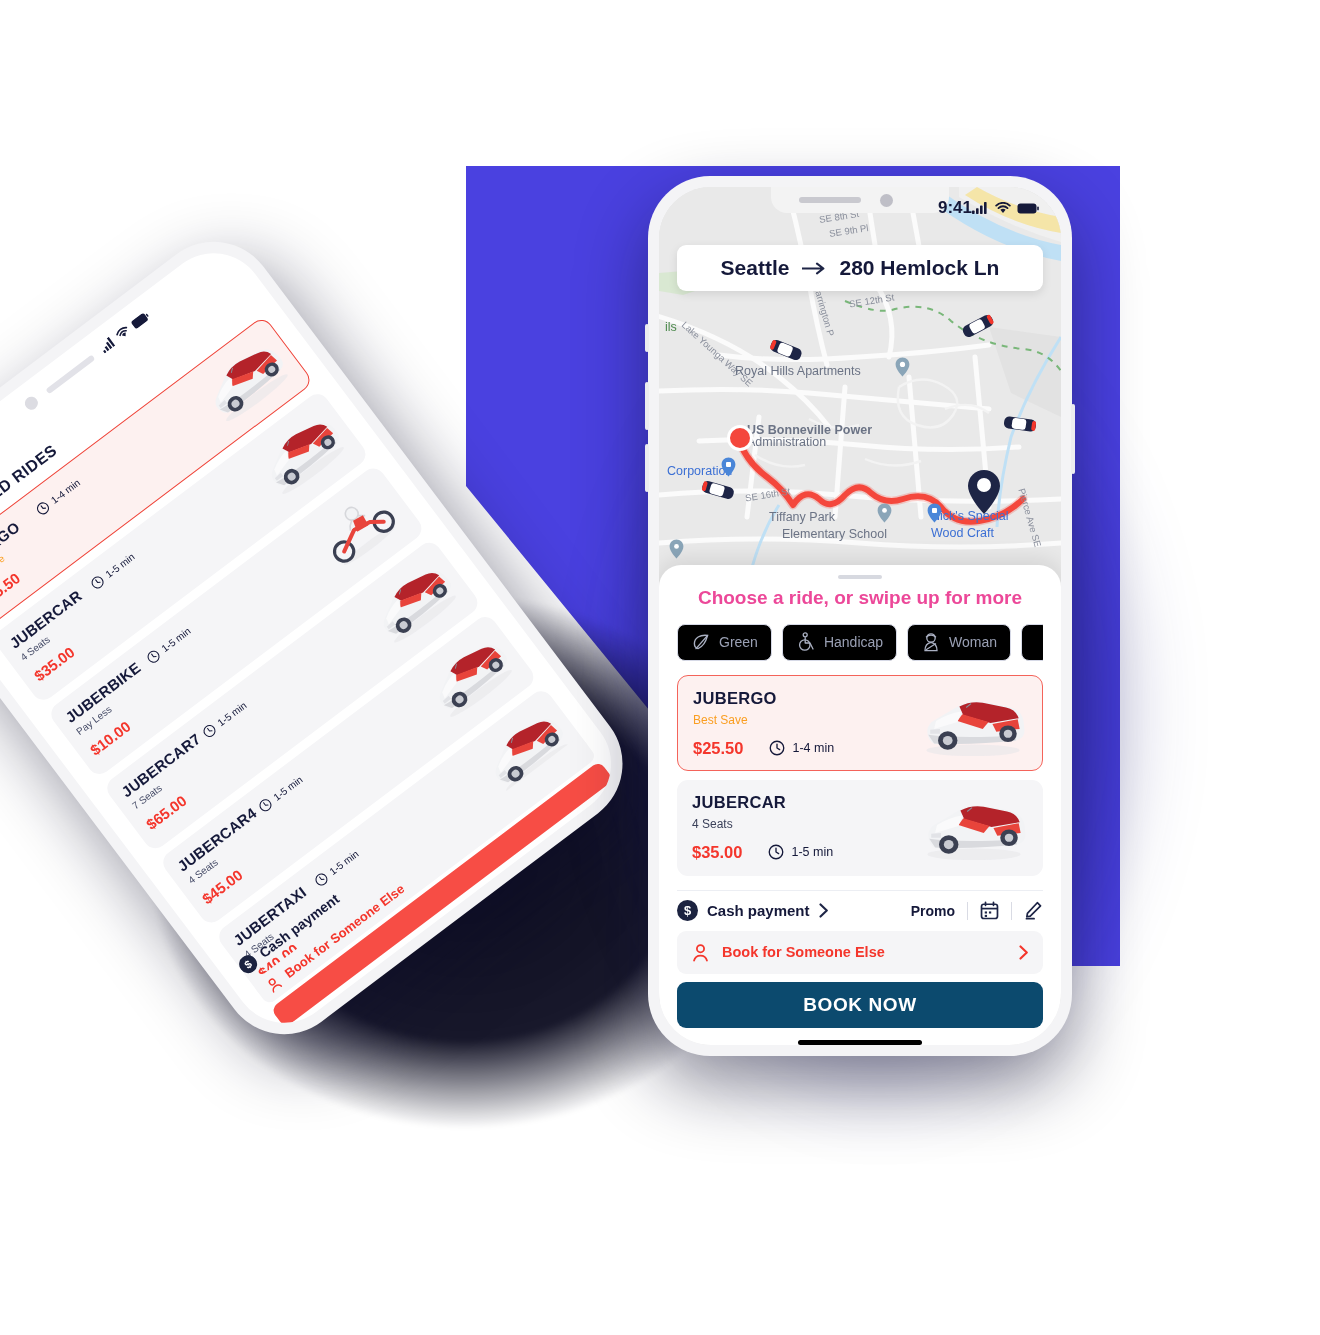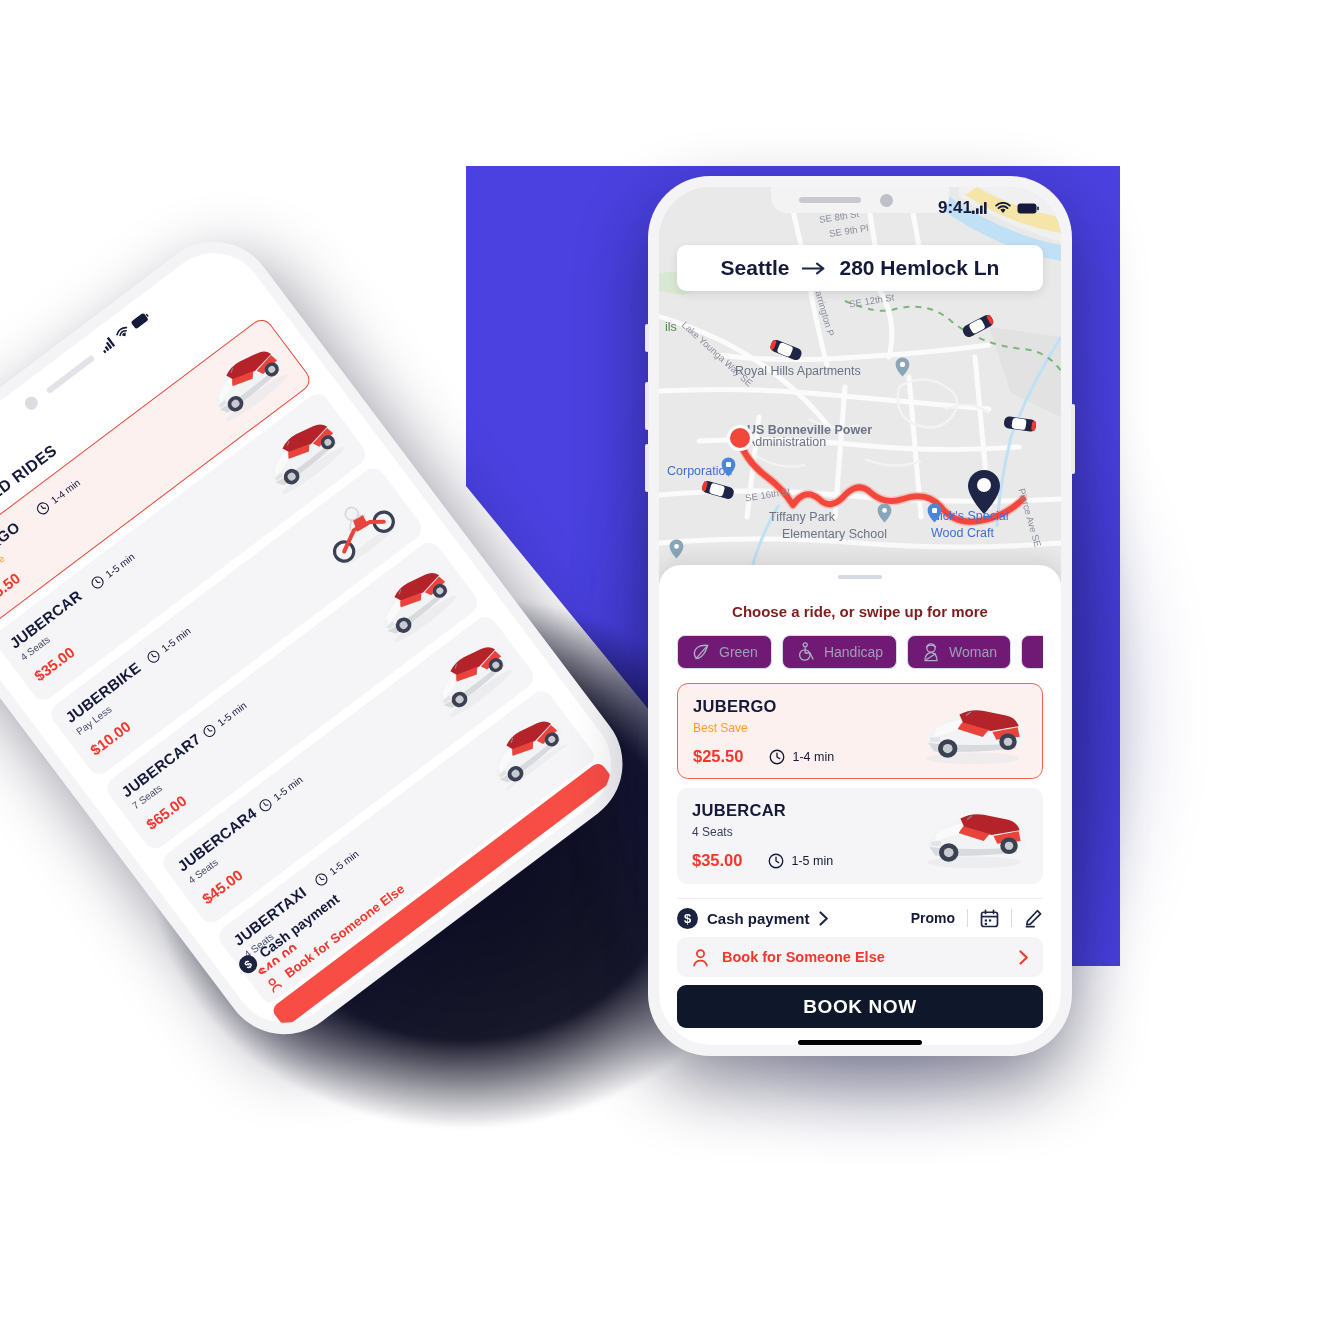--- a/index.html
+++ b/index.html
@@ -136,25 +136,25 @@
   .sb-txt{font-size:21px;font-weight:700;color:#15193a;}
 
   
   .sheet{
     position:absolute;left:0;right:0;top:378px;bottom:0;background:#fff;border-radius:22px 22px 0 0;
     box-shadow:0 -5px 22px rgba(0,0,0,.10);
     display:flex;flex-direction:column;
     padding:0 18px;box-sizing:border-box;
   }
   .grabber{width:44px;height:4px;border-radius:3px;background:#d7d9e0;margin:10px auto 0;}
-  .sheet-title{text-align:center;font-size:15px;font-weight:600;color:#7f1d1d;margin-top:24px;}
+  .sheet-title{text-align:center;font-size:19px;font-weight:600;color:#ec4899;margin-top:8px;}
   .chips{display:flex;gap:10px;margin-top:15px;overflow:hidden;}
   .chip{
     display:flex;align-items:center;gap:8px;border:1px solid #d6d9e6;border-radius:8px;
-    padding:8px 13px;font-size:14px;color:#9aa0b4;background:#701a75;white-space:nowrap;flex:0 0 auto;
+    padding:8px 13px;font-size:14px;color:#9aa0b4;background:#000000;white-space:nowrap;flex:0 0 auto;
   }
   .chip.cut{width:14px;padding-right:0;overflow:hidden;}
 
   .rides{margin-top:14px;display:flex;flex-direction:column;gap:9px;}
   .ride{
     position:relative;height:96px;border-radius:11px;background:#f5f5f7;padding:13px 15px;box-sizing:border-box;
   }
   .ride.sel{background:#fdf1f0;border:1.3px solid #f4635a;}
   .ride-name{font-size:16.5px;font-weight:800;color:#15193a;letter-spacing:.3px;}
   .ride-sub{font-size:12px;color:#3a4059;margin-top:5px;}
@@ -172,21 +172,21 @@
   .pay-right{display:flex;align-items:center;gap:12px;}
   .promo{font-size:14px;font-weight:700;color:#15193a;}
   .vline{width:1px;height:18px;background:#d9dbe4;}
 
   .someone{
     height:44px;background:#f5f5f7;border-radius:9px;display:flex;align-items:center;gap:12px;
     padding:0 14px;box-sizing:border-box;
   }
   .someone-txt{font-size:14.5px;font-weight:700;color:#f4362c;flex:1;}
   .book-now{
-    margin-top:8px;height:48px;background:#0f172a;border-radius:9px;
+    margin-top:8px;height:48px;background:#0c4a6e;border-radius:9px;
     display:flex;align-items:center;justify-content:center;
     font-size:19px;font-weight:800;color:#fff;letter-spacing:.6px;
   }
   .home-ind{width:124px;height:5px;border-radius:4px;background:#000;margin:12px auto 0;}
 </style>
 </head>
 <body>
 
 <div class="stage">
 

